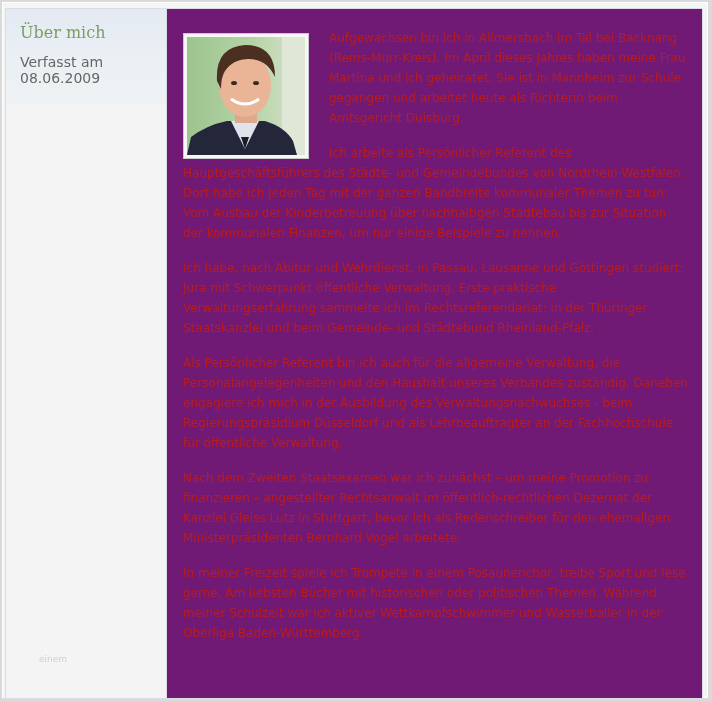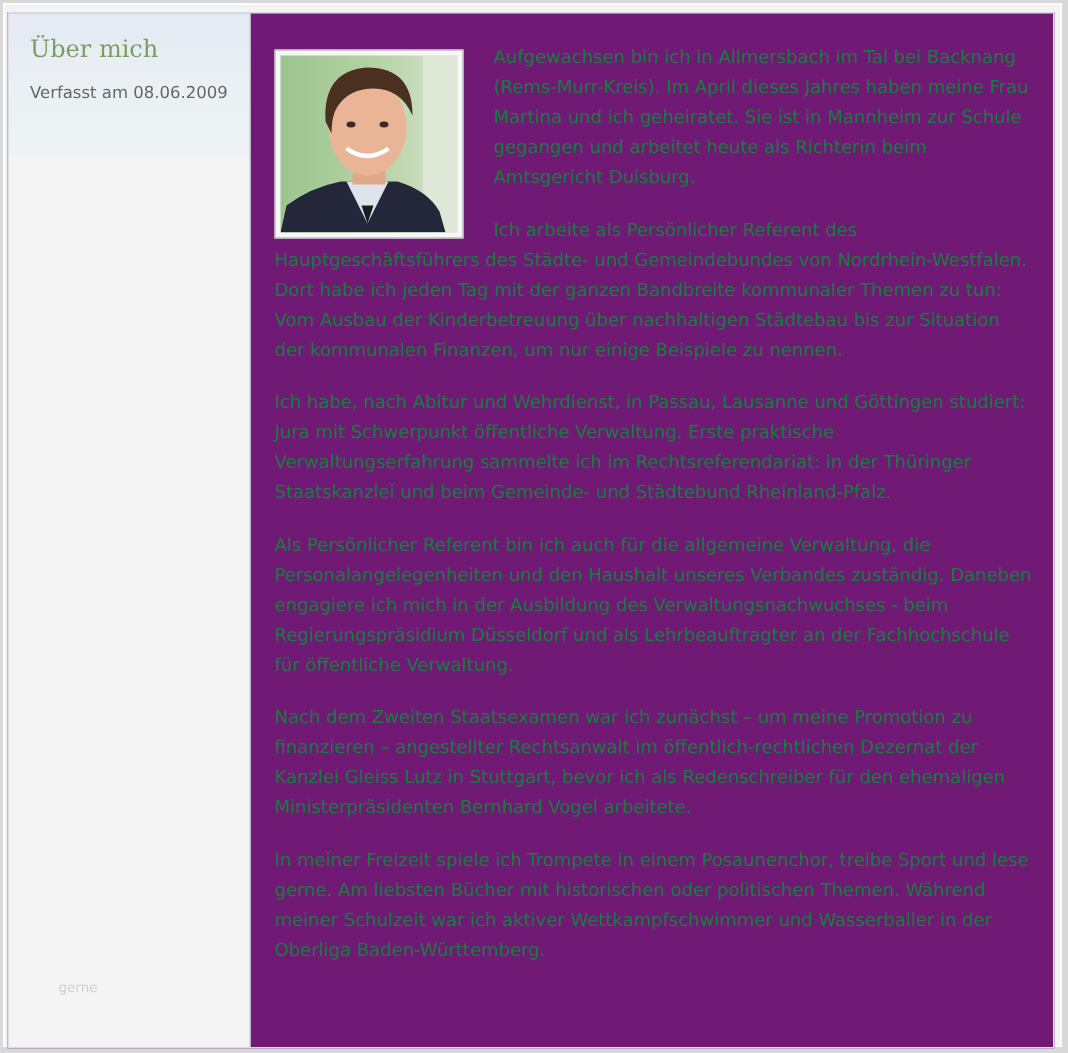--- a/index.html
+++ b/index.html
@@ -34,32 +34,32 @@
     box-sizing: border-box;
   }
   .sidebar-title {
     font-family: "DejaVu Serif", serif;
     font-size: 16px;
     color: #7a9e62;
     margin: 0 0 12px 0;
     font-weight: normal;
   }
   .sidebar-meta {
-    font-size: 11px;
+    font-size: 14px;
     color: #666;
     line-height: 16px;
   }
   .sidebar-blog {
     position: absolute; left: 33px; top: 645px;
     font-size: 9px; color: #d0d0d0;
   }
   .main {
     position: absolute; left: 180px; top: 25px; width: 505px;
     font-size: 12px;
-    color: #15803d;
+    color: #b91c1c;
     line-height: 20px;
   }
   .photo {
     float: left;
     width: 126px; height: 126px;
     border: 1px solid #c9c9c9;
     background: #f7f7f7;
     padding: 3px;
     box-sizing: border-box;
     margin: 5px 20px 4px 0;
@@ -74,21 +74,21 @@
 </head>
 <body>
 
 <div class="outer">
   <div class="frame">
     <div class="sidebar">
       <div class="sidebar-head">
         <h1 class="sidebar-title">Über mich</h1>
         <div class="sidebar-meta">Verfasst am 08.06.2009</div>
       </div>
-      <a class="sidebar-blog">gerne</a>
+      <a class="sidebar-blog">einem</a>
     </div>
   </div>
 
   <div class="main">
     <div class="photo">
       <div class="photo-inner">
         <svg width="118" height="118" viewBox="0 0 118 118">
           <rect x="0" y="0" width="118" height="118" fill="none"></rect>
           <rect x="95" y="0" width="23" height="118" fill="#dfe7d6"></rect>
           <path d="M0 118 L4 100 Q20 88 40 84 L78 84 Q98 90 106 104 L110 118 Z" fill="#24273a"></path>

